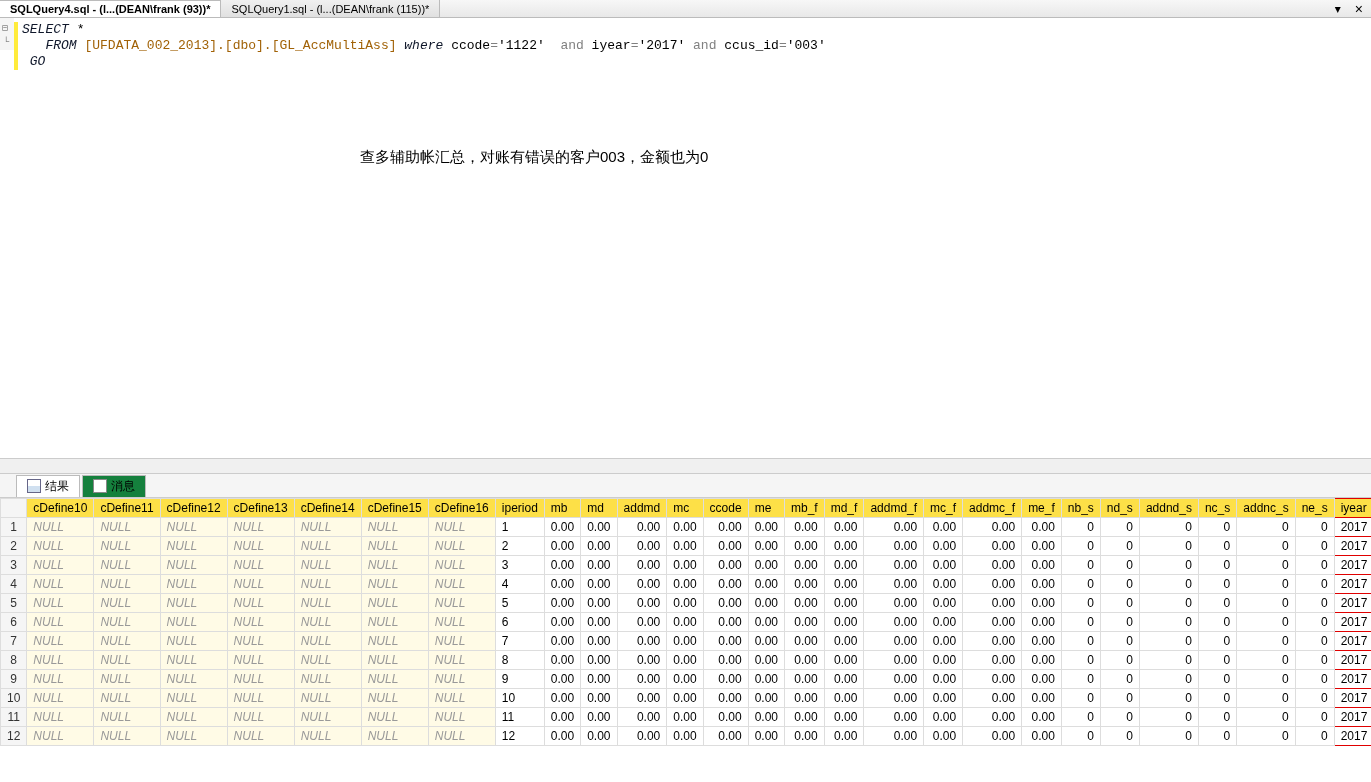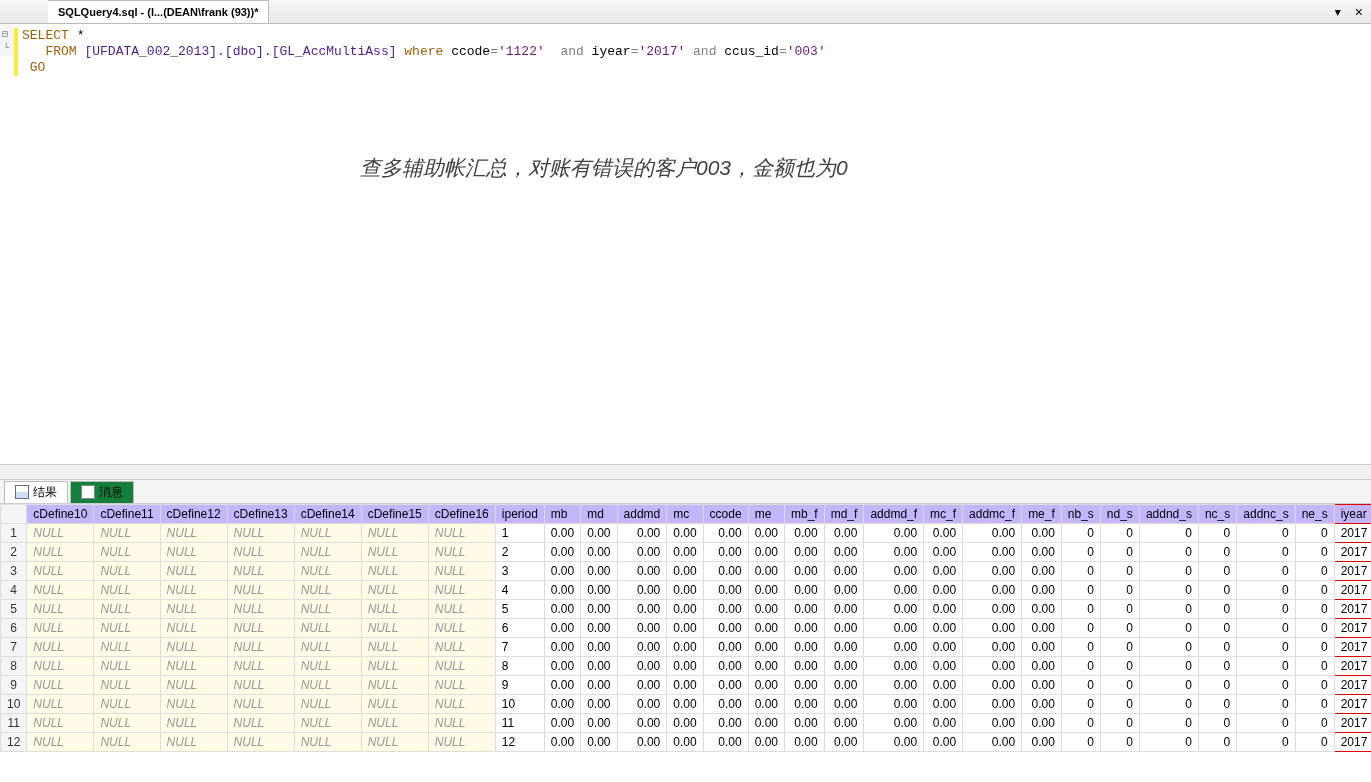--- a/index.html
+++ b/index.html
@@ -1,60 +1,63 @@
 <!DOCTYPE html>
 <html><head>
 <meta charset="utf-8">
 <style>
 * { box-sizing: border-box; margin: 0; padding: 0; }
 body { font-family: "Microsoft YaHei", "Segoe UI", Tahoma, sans-serif; font-size: 12px; background: #fff; overflow: hidden; width: 1371px; height: 782px; }
 
-.tabs-bar { display: flex; align-items: center; background: linear-gradient(#f7f7f7, #e8e8e8); border-bottom: 1px solid #bbb; height: 24px; padding-left: 48px; }
+.tabs-bar { display: flex; align-items: center; background: linear-gradient(#f7f7f7, #e8e8e8); border-bottom: 1px solid #bbb; height: 18px; }
 .tab { display: flex; align-items: center; padding: 2px 10px; border-right: 1px solid #bbb; background: linear-gradient(#f0f0f0, #e0e0e0); height: 100%; cursor: pointer; font-size: 11px; white-space: nowrap; }
 .tab.active { background: #fff; font-weight: bold; border-top: 1px solid #bbb; }
 .tabs-bar .spacer { flex: 1; }
 .tabs-bar .dropdown-icon { padding: 0 6px; cursor: pointer; }
 .tabs-bar .close-icon { padding: 0 8px; cursor: pointer; font-size: 14px; }
 
 .editor { position: relative; height: 440px; background: #fff; font-family: Consolas, "Courier New", monospace; font-size: 13px; overflow: auto; }
 .editor-gutter { position: absolute; left: 0; top: 0; width: 14px; background: #f5f5f5; padding-top: 4px; }
 .gutter-collapse { color: #888; font-size: 10px; cursor: pointer; padding-left: 2px; line-height: 14px; }
 .gutter-bar { color: #888; font-size: 10px; padding-left: 3px; line-height: 14px; }
 .editor-content { padding: 4px 0 0 22px; line-height: 16px; white-space: pre; }
 .yellow-bar { position: absolute; left: 14px; top: 4px; width: 4px; height: 48px; background: #ffeb3b; }
-.kw { color: #a16207; }
-.obj { color: #4c1d95; }
+.kw { color: #0f172a; font-style: italic; }
+.obj { color: #a16207; }
 .op { color: #808080; }
-.str { color: #701a75; }
-.annotation { position: absolute; color: #404040; font-family: "Microsoft YaHei", sans-serif; font-size: 21px; font-style: italic; }
+.str { color: #000000; }
+.annotation { position: absolute; color: #000000; font-family: "Microsoft YaHei", sans-serif; font-size: 15px; }
 
 .hscroll { height: 16px; background: #f0f0f0; border-top: 1px solid #ccc; border-bottom: 1px solid #ccc; }
 
-.results-tabs { display: flex; align-items: center; background: #f5f5f5; height: 24px; border-bottom: 1px solid #ccc; padding-left: 4px; }
+.results-tabs { display: flex; align-items: center; background: #f5f5f5; height: 24px; border-bottom: 1px solid #ccc; padding-left: 16px; }
 .results-tab { display: flex; align-items: center; gap: 4px; padding: 2px 10px; background: #fff; border: 1px solid #bbb; border-bottom: none; margin-right: 2px; cursor: pointer; font-size: 12px; }
 .results-tab .icon { width: 14px; height: 14px; display: inline-block; }
 .icon-grid { background: linear-gradient(#fff 50%, #d0e0f0 50%); border: 1px solid #668; }
 .icon-msg { background: #fff; border: 1px solid #888; position: relative; }
 
 .grid-wrap { overflow: auto; height: 260px; }
 .grid { border-collapse: collapse; font-size: 12px; }
 .grid th, .grid td { border: 1px solid #ddd; padding: 2px 6px; text-align: left; white-space: nowrap; height: 18px; }
-.grid th { background: #c4b5fd; font-weight: normal; position: sticky; top: 0; }
+.grid th { background: #fde047; font-weight: normal; position: sticky; top: 0; }
 .grid th.rownum-head { width: 24px; text-align: center; background: #f5f5f5; }
 .grid td.rownum { background: #f5f5f5; text-align: center; color: #333; }
 .grid td.nullcell { background: #fffbe6; color: #999; font-style: italic; }
 .grid td.num { text-align: right; }
 .red-box { border: 1.5px solid #e00000 !important; }
 </style>
 </head>
 <body>
 
 <div class="tabs-bar">
   <div class="tab active">
       <span>SQLQuery4.sql - (l...(DEAN\frank (93))*</span>
+    </div>
+  <div class="tab">
+      <span>SQLQuery1.sql - (l...(DEAN\frank (115))*</span>
     </div>
   <div class="spacer"></div>
   <div class="dropdown-icon">▾</div>
   <div class="close-icon">×</div>
 </div>
 
 <div class="editor">
   <div class="editor-gutter">
     <div class="gutter-collapse">⊟</div>
     <div class="gutter-bar">└</div>

